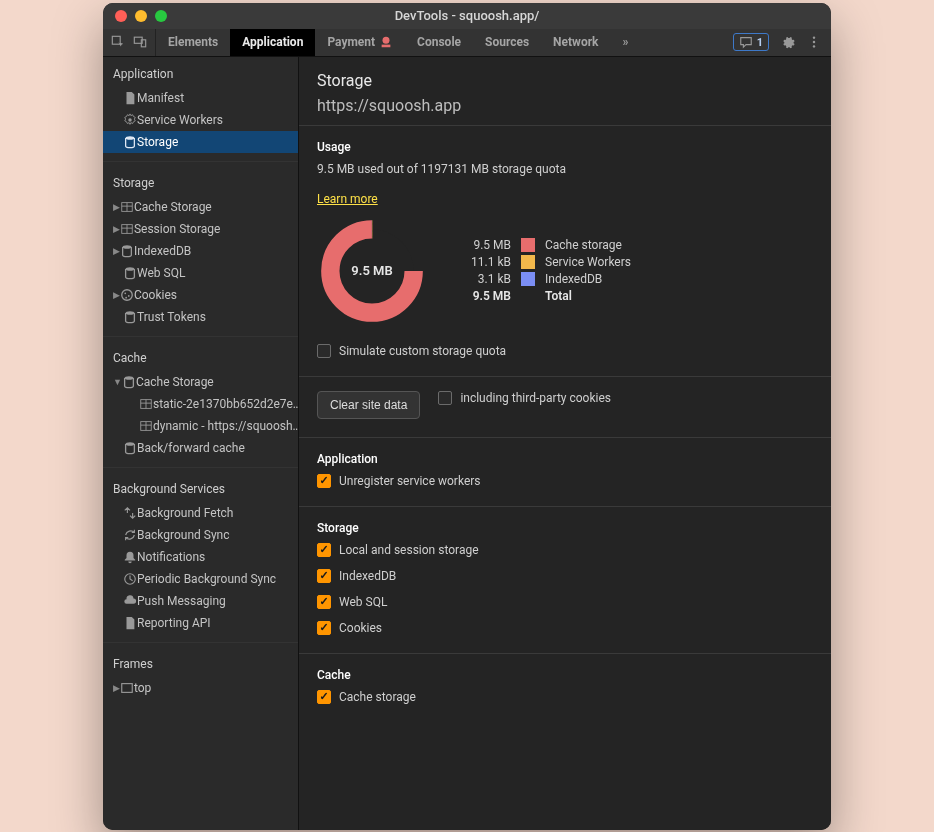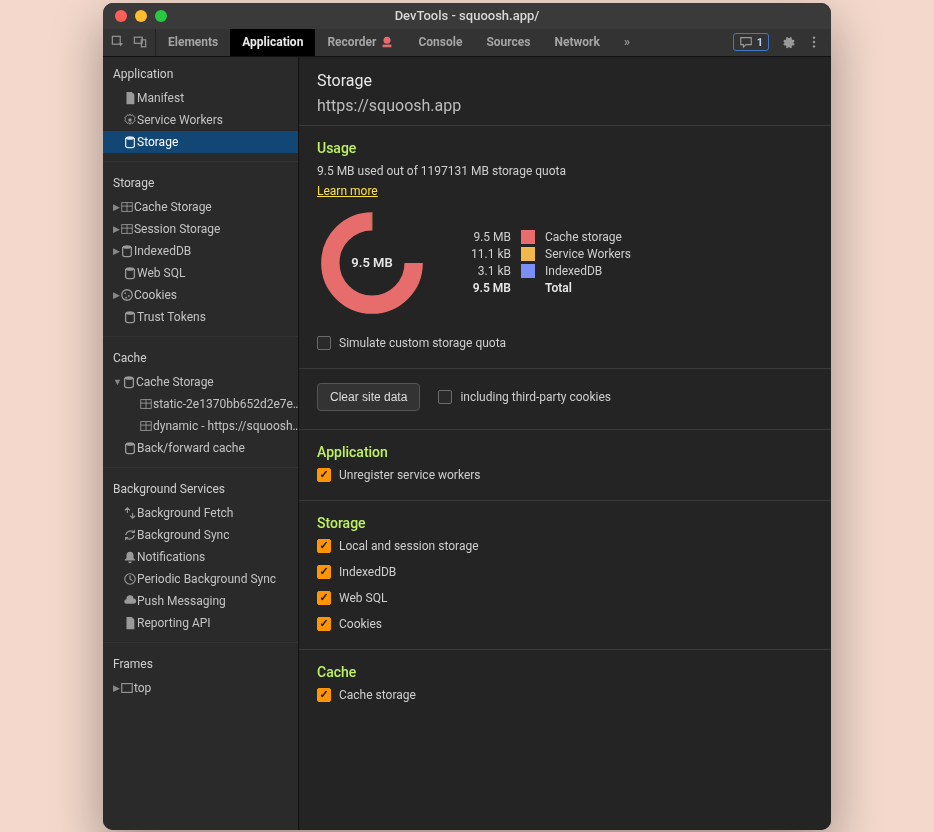--- a/index.html
+++ b/index.html
@@ -73,41 +73,41 @@
   .main {
     flex: 1;
     background: #242424;
     overflow-y: auto;
     color: #cfcfcf;
   }
   .main-header { padding: 14px 18px 10px; }
   .main-header h1 { font-size: 16px; font-weight: 400; color: #e8e8e8; margin-bottom: 6px; }
   .main-header .url { font-size: 16px; color: #bdbdbd; }
   .panel { border-top: 1px solid #3a3a3a; padding: 14px 18px 18px; }
-  .panel-title { font-size: 14px; color: #bef264; margin-bottom: 8px; font-weight: 500; }
-  .usage-line { font-size: 12px; color: #cfcfcf; margin-bottom: 6px; }
+  .panel-title { font-size: 12px; color: #ffffff; margin-bottom: 8px; font-weight: 500; }
+  .usage-line { font-size: 12px; color: #cfcfcf; margin-bottom: 16px; }
   .link { color: #fde047; text-decoration: underline; font-size: 12px; cursor: pointer; }
   .usage-row { display: flex; align-items: center; gap: 30px; margin-top: 10px; }
   .donut-wrap { position: relative; width: 110px; height: 110px; }
   .donut-center { position: absolute; inset: 0; display: flex; align-items: center; justify-content: center; font-weight: 600; color: #e6e6e6; font-size: 13px; }
   .legend { font-size: 12px; }
   .legend-row { display: flex; align-items: center; gap: 10px; margin: 3px 0; }
   .legend-val { width: 54px; text-align: right; color: #cfcfcf; }
   .swatch { width: 14px; height: 14px; display: inline-block; }
   .legend-label { color: #cfcfcf; }
   .legend-row.total .legend-val, .legend-row.total .legend-label { font-weight: 600; color: #e6e6e6; }
   .checkbox-row { display: flex; align-items: center; gap: 8px; font-size: 12px; color: #cfcfcf; }
   .cb { width: 14px; height: 14px; border: 1px solid #6b6b6b; border-radius: 2px; background: #2a2a2a; display: inline-flex; align-items: center; justify-content: center; }
   .cb.checked { background: #ff9500; border-color: #ff9500; }
   .cb.checked::after { content: "✓"; color: #1a1a1a; font-size: 11px; font-weight: 700; line-height: 1; }
   .btn {
     border: 1px solid #555; background: #333; color: #ddd;
     padding: 6px 12px; border-radius: 4px; font-size: 12px; cursor: pointer;
   }
-  .clear-row { display: flex; align-items: center; gap: 18px; }
+  .clear-row { display: flex; align-items: flex-start; gap: 18px; }
   .group { display: flex; flex-direction: column; gap: 12px; margin-top: 8px; }
   .sep { height: 1px; background: #333; margin: 4px 0; }
   .chev { font-size: 9px; color: #888; }
 </style>
 </head>
 <body>
 
 <div class="window">
 
   <div class="titlebar">
@@ -130,21 +130,21 @@
       <span class="icon">
         <svg viewBox="0 0 16 16" fill="none" stroke="currentColor" stroke-width="1.3">
             <rect x="1.5" y="2.5" width="9" height="7"></rect>
             <rect x="9.5" y="5.5" width="5" height="8"></rect>
           </svg>
       </span>
     </div>
     <div class="tab">Elements</div>
     <div class="tab active">Application</div>
     <div class="tab">
-      <span>Recorder</span>
+      <span>Payment</span>
       <span class="icon" style="color:#e76d6d;">
         <svg viewBox="0 0 16 16">
             <circle cx="8" cy="6" r="4" fill="currentColor"></circle>
             <rect x="3" y="11" width="10" height="3" fill="currentColor"></rect>
           </svg>
       </span>
     </div>
     <div class="tab">Console</div>
     <div class="tab">Sources</div>
     <div class="tab">Network</div>

